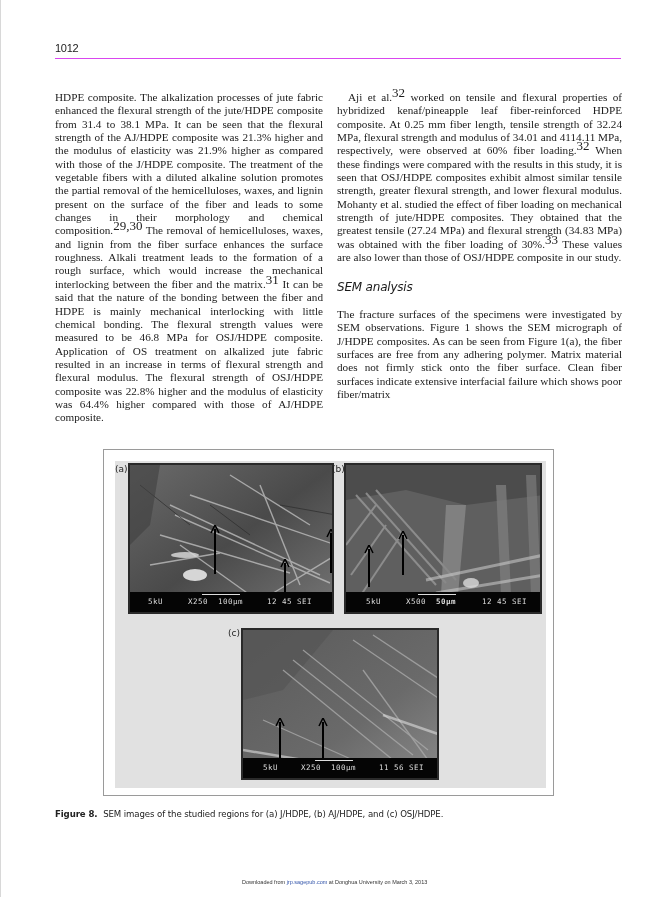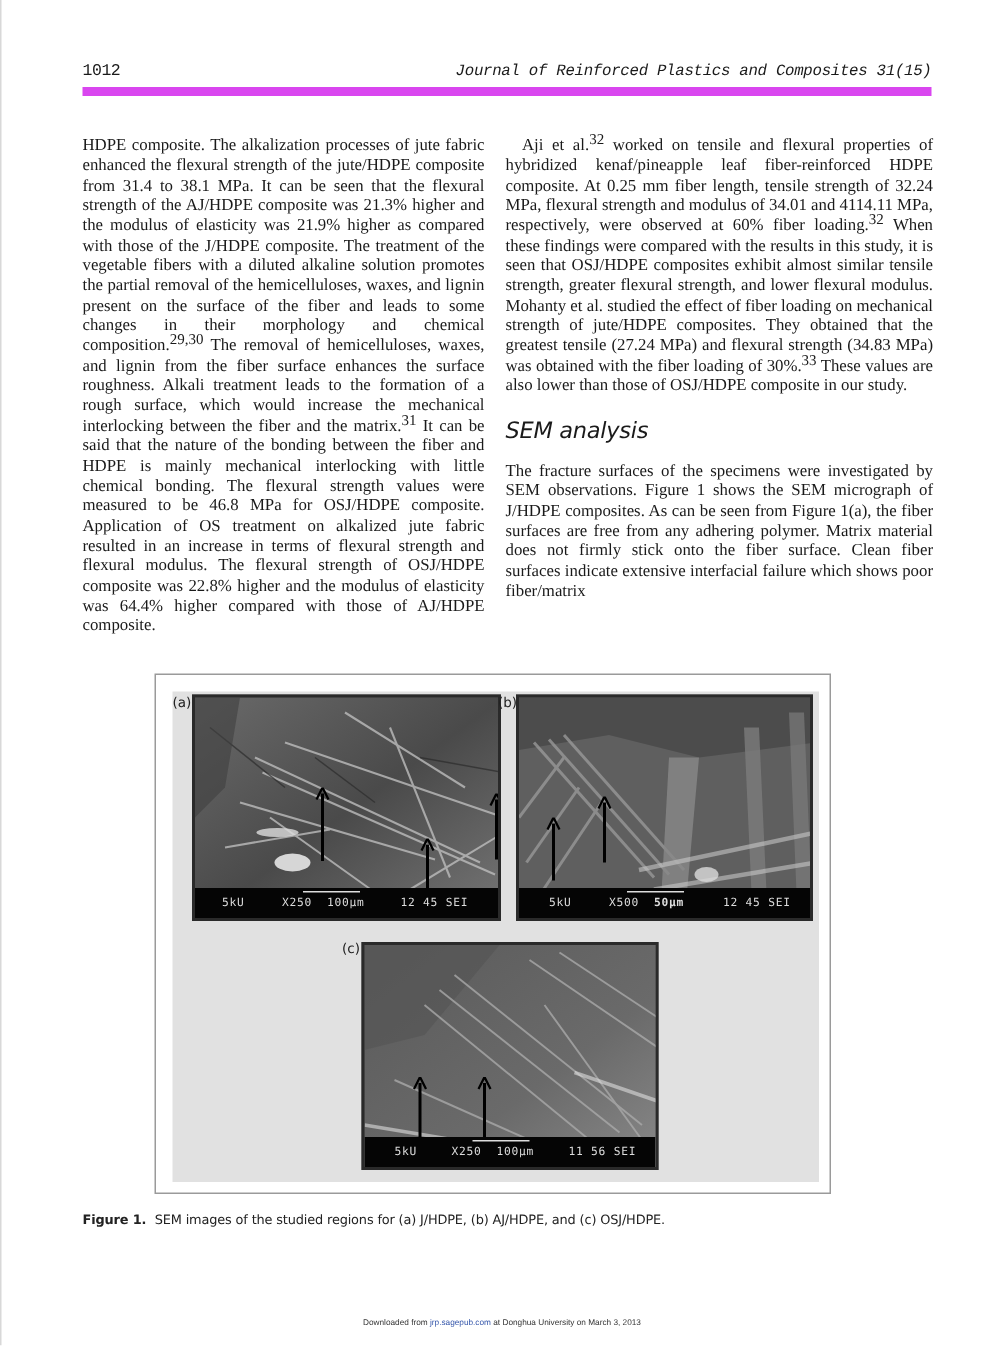--- a/index.html
+++ b/index.html
@@ -3,36 +3,36 @@
 <meta charset="utf-8">
 <style>
   html, body { margin: 0; padding: 0; }
   body {
     width: 672px; height: 897px; background: #ffffff; position: relative; overflow: hidden;
     font-family: "Liberation Serif", serif; color: #1a1a1a;
   }
   .page-left-edge { position: absolute; left: 0; top: 0; width: 1px; height: 897px; background: #d8d8d8; }
   .running-head {
     position: absolute; left: 55px; top: 40px; width: 566px; height: 18px;
-    border-bottom: 6px solid #d946ef;
-    font-family: Liberation Mono, monospace; font-size: 11px; text-align: right;
+    border-bottom: 1px solid #d946ef;
+    font-family: Liberation Sans, sans-serif; font-size: 11px; text-align: right;
   }
   .running-head .pageno { position: absolute; left: 0; top: 2px; letter-spacing: -0.3px; }
   .running-head .journal { position: absolute; right: 0; top: 2px; font-style: italic; font-size: 10.5px; letter-spacing: -0.2px; }
   .col {
     position: absolute; top: 91px; width: 268px;
     font-size: 11.2px; line-height: 13.35px; text-align: justify; hyphens: auto;
   }
   .col p { margin: 0; }
   .col-left { left: 55px; }
   .col-right { left: 337px; width: 285px; }
   .col-right .indent { text-indent: 11px; }
-  sup { font-size: 10px; line-height: 0; vertical-align: 4px; }
+  sup { font-size: 13px; line-height: 0; vertical-align: 4px; }
   .section-heading {
-    font-family: "DejaVu Sans", sans-serif; font-style: italic; font-size: 15px;
+    font-family: "DejaVu Sans", sans-serif; font-style: italic; font-size: 12px;
     margin: 17px 0 13px 0 !important; letter-spacing: -0.2px;
   }
   .figure-frame {
     position: absolute; left: 103px; top: 449px; width: 451px; height: 347px;
     border: 1px solid #9a9a9a; background: #ffffff; box-sizing: border-box;
   }
   .figure-panel-bg {
     position: absolute; left: 11px; top: 11px; width: 431px; height: 327px; background: #e1e1e1;
   }
   .panel-label {
@@ -68,21 +68,20 @@
     font-family: Liberation Mono, monospace; color: #c9c9c9; font-size: 12px; line-height: 13px; letter-spacing: 0.2px; margin-top: 46px;
   }
 </style>
 </head>
 <body>
 
 <div class="page-left-edge"></div>
 
 <div class="running-head">
   <span class="pageno">1012</span>
-  <span class="journal">Journal of Reinforced Plastics and Composites 31(15)</span>
 </div>
 
 <div class="col col-left">
   <p><span>HDPE composite. The alkalization processes of jute fabric enhanced the flexural strength of the jute/HDPE composite from 31.4 to 38.1 MPa. It can be seen that the flexural strength of the AJ/HDPE composite was 21.3% higher and the modulus of elasticity was 21.9% higher as compared with those of the J/HDPE composite. The treatment of the vegetable fibers with a diluted alkaline solution promotes the partial removal of the hemicelluloses, waxes, and lignin present on the surface of the fiber and leads to some changes in their morphology and chemical composition.</span><sup>29,30</sup><span> The removal of hemicelluloses, waxes, and lignin from the fiber surface enhances the surface roughness. Alkali treatment leads to the formation of a rough surface, which would increase the mechanical interlocking between the fiber and the matrix.</span><sup>31</sup><span> It can be said that the nature of the bonding between the fiber and HDPE is mainly mechanical interlocking with little chemical bonding. The flexural strength values were measured to be 46.8 MPa for OSJ/HDPE composite. Application of OS treatment on alkalized jute fabric resulted in an increase in terms of flexural strength and flexural modulus. The flexural strength of OSJ/HDPE composite was 22.8% higher and the modulus of elasticity was 64.4% higher compared with those of AJ/HDPE composite.</span></p>
 </div>
 
 <div class="col col-right">
   <p class="indent"><span>Aji et al.</span><sup>32</sup><span> worked on tensile and flexural properties of hybridized kenaf/pineapple leaf fiber-reinforced HDPE composite. At 0.25 mm fiber length, tensile strength of 32.24 MPa, flexural strength and modulus of 34.01 and 4114.11 MPa, respectively, were observed at 60% fiber loading.</span><sup>32</sup><span> When these findings were compared with the results in this study, it is seen that OSJ/HDPE composites exhibit almost similar tensile strength, greater flexural strength, and lower flexural modulus. Mohanty et al. studied the effect of fiber loading on mechanical strength of jute/HDPE composites. They obtained that the greatest tensile (27.24 MPa) and flexural strength (34.83 MPa) was obtained with the fiber loading of 30%.</span><sup>33</sup><span> These values are also lower than those of OSJ/HDPE composite in our study.</span></p>
   <p class="section-heading">SEM analysis</p>
   <p>The fracture surfaces of the specimens were investigated by SEM observations. Figure 1 shows the SEM micrograph of J/HDPE composites. As can be seen from Figure 1(a), the fiber surfaces are free from any adhering polymer. Matrix material does not firmly stick onto the fiber surface. Clean fiber surfaces indicate extensive interfacial failure which shows poor fiber/matrix</p>
@@ -220,21 +219,21 @@
       <div class="scale-line" style="left:72px;width:38px;"></div>
       <span style="left:20px;">5kU</span>
       <span style="left:58px;">X250</span>
       <span style="left:88px;">100µm</span>
       <span style="left:136px;">11 56 SEI</span>
     </div>
   </div>
 </div>
 
 <div class="caption">
-  <span class="fig-label">Figure 1.</span>
+  <span class="fig-label">Figure 8.</span>
   <span>SEM images of the studied regions for (a) J/HDPE, (b) AJ/HDPE, and (c) OSJ/HDPE.</span>
 </div>
 
 <div class="footer-download">
   <span>Downloaded from </span><span class="link">jrp.sagepub.com</span><span> at Donghua University on March 3, 2013</span>
 </div>
 
 <div class="watermark">
   <div>麻类作物营养与施肥网</div>
   <div>www.micrograph.com</div>

